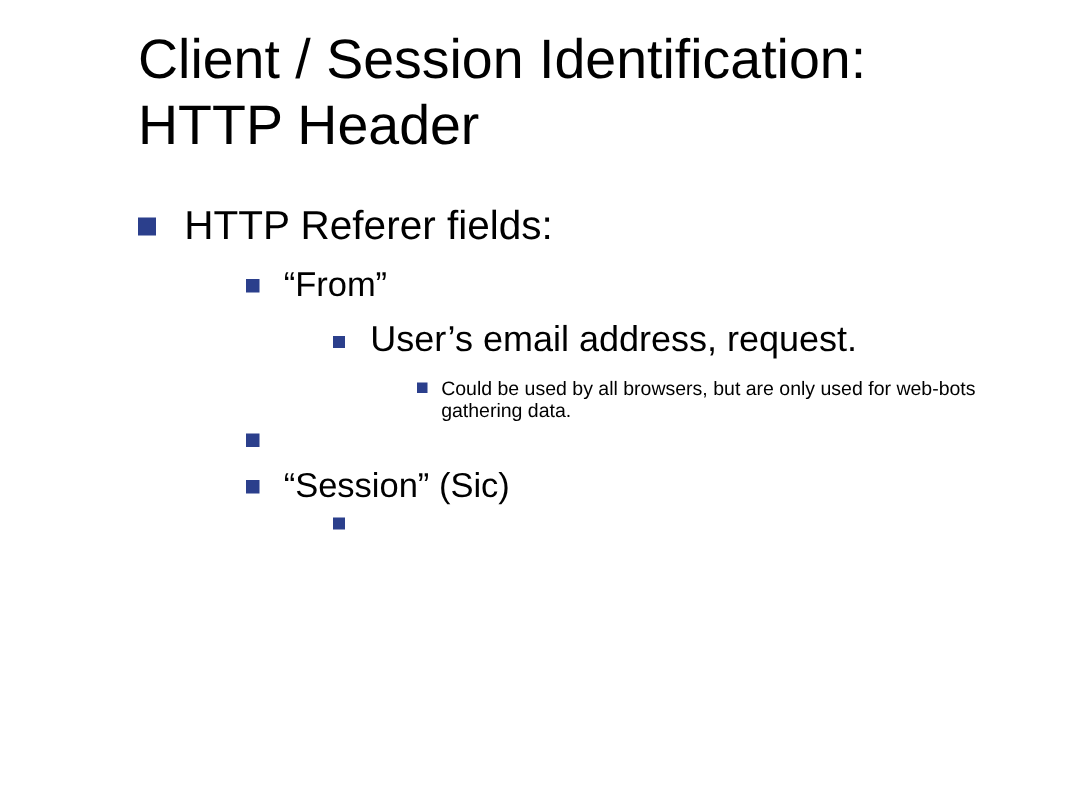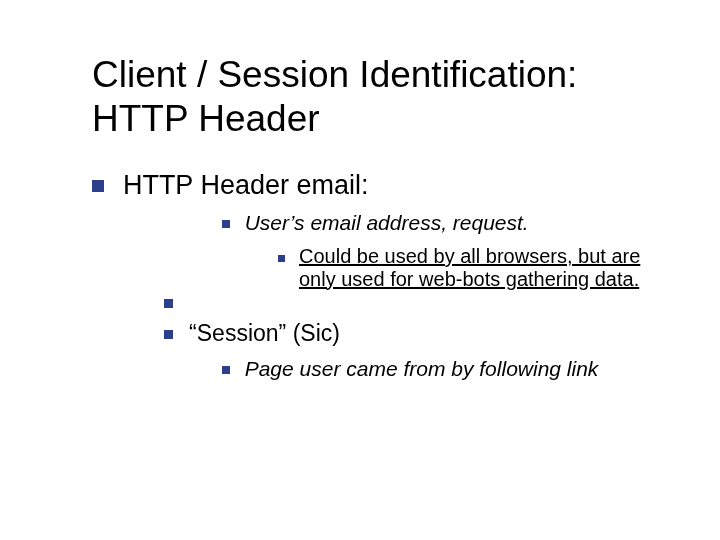--- a/index.html
+++ b/index.html
@@ -7,21 +7,20 @@
     width: 720px;
     height: 540px;
     background: #ffffff;
     font-family: Verdana, Geneva, sans-serif;
     color: #000;
     overflow: hidden;
     position: relative;
   }
   .slide {
     padding: 18px 42px 24px 32px;
-    margin-top: 35px;
   }
   .title {
     font-size: 37px;
     line-height: 1.2;
     margin-left: 60px;
     margin-bottom: 28px;
     font-weight: normal;
   }
   .bullet-row {
     display: flex;
@@ -32,39 +31,43 @@
     flex-shrink: 0;
     width: 0.42em;
     height: 0.42em;
     background: #2b3f8c;
     margin-right: 0.7em;
     position: relative;
     top: -0.12em;
   }
   .lvl1 { font-size: 27px; margin-left: 60px; margin-bottom: 10px; }
   .lvl2 { font-size: 23px; margin-left: 132px; margin-bottom: 10px; }
-  .lvl3 { font-size: 21px; margin-left: 190px; margin-bottom: 10px; font-style: italic; }
-  .lvl4 { font-size: 20px; margin-left: 246px; margin-bottom: 10px; padding-right: 10px; text-decoration: underline; }
+  .lvl3 { font-size: 24px; margin-left: 190px; margin-bottom: 10px; }
+  .lvl4 { font-size: 13px; margin-left: 246px; margin-bottom: 10px; padding-right: 10px; }
   .lvl1 .sq { width: 12px; height: 12px; top: -2px; }
   .lvl2 .sq { width: 9px; height: 9px; top: -2px; }
   .lvl3 .sq { width: 8px; height: 8px; top: -2px; }
   .lvl4 .sq { width: 7px; height: 7px; top: -1px; }
 </style>
 </head>
 <body>
 
 <div class="slide">
 
   <h1 class="title">Client / Session Identification: HTTP Header</h1>
 
   <div class="bullet-row lvl1">
     <span class="sq"></span>
-    <span>HTTP Header email:</span>
+    <span>HTTP Referer fields:</span>
   </div>
 
+  <div class="bullet-row lvl2">
+    <span class="sq"></span>
+    <span>“From”</span>
+  </div>
 
   <div class="bullet-row lvl3">
     <span class="sq"></span>
     <span>User’s email address, request.</span>
   </div>
 
   <div class="bullet-row lvl4">
     <span class="sq"></span>
     <span>Could be used by all browsers, but are only used for web-bots gathering data.</span>
   </div>
@@ -74,16 +77,15 @@
   </div>
 
 
   <div class="bullet-row lvl2">
     <span class="sq"></span>
     <span>“Session” (Sic)</span>
   </div>
 
   <div class="bullet-row lvl3">
     <span class="sq"></span>
-    <span>Page user came from by following link</span>
   </div>
 
 </div>
 
 </body></html>

